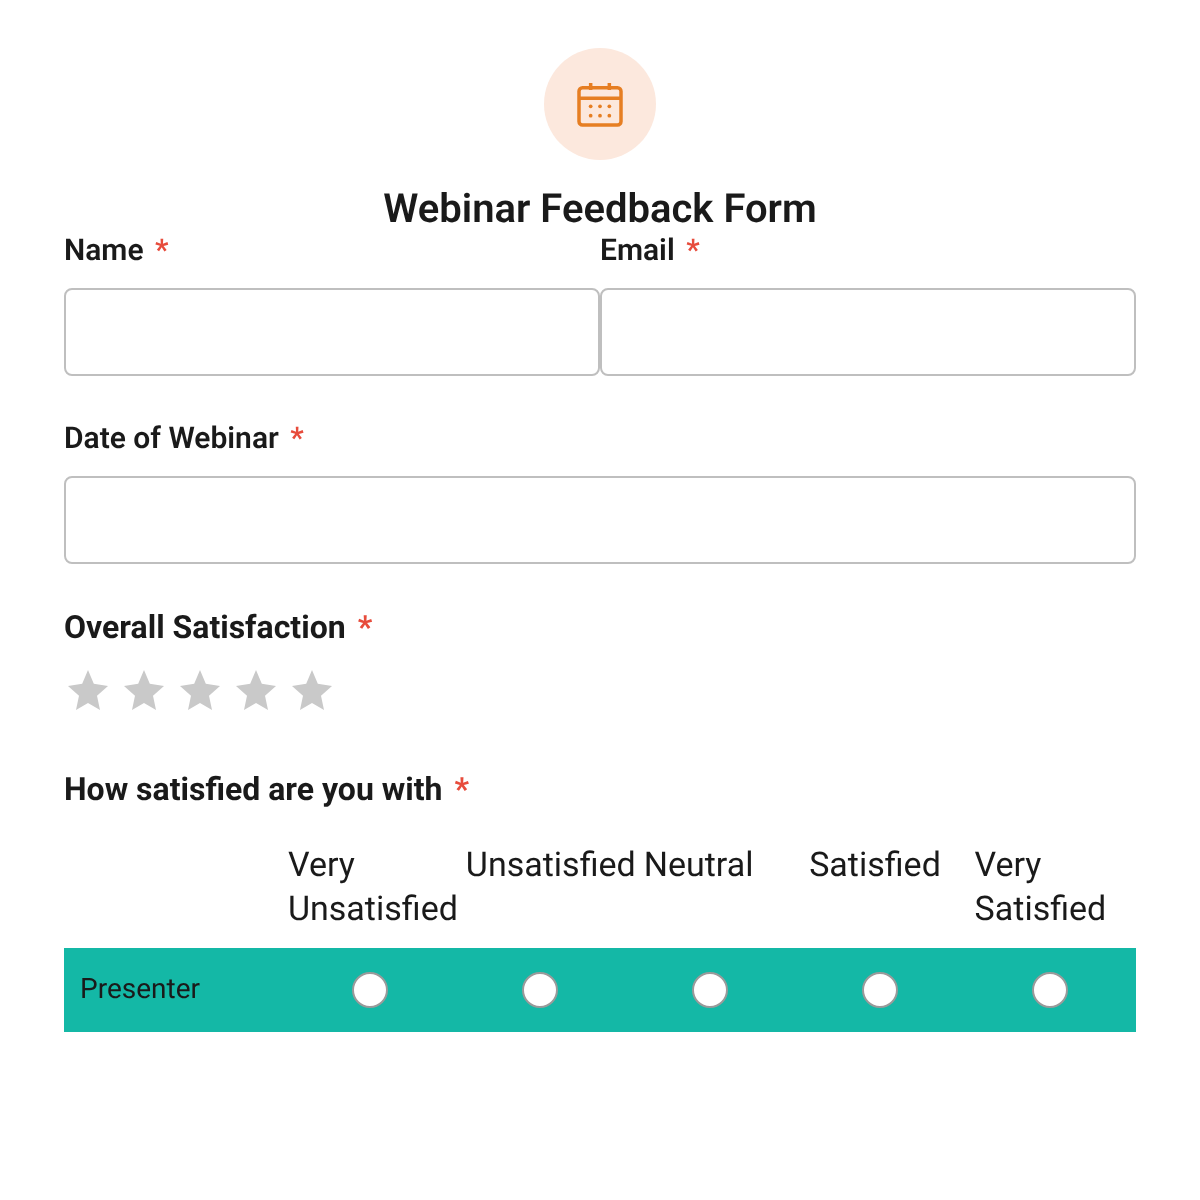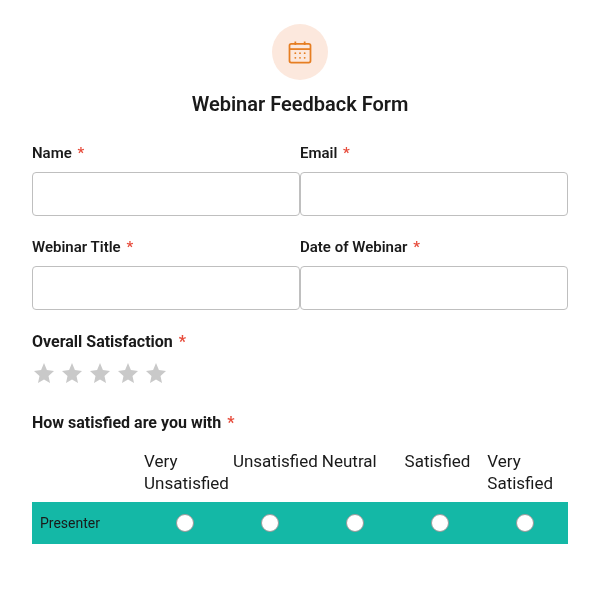--- a/index.html
+++ b/index.html
@@ -1,19 +1,19 @@
 <!DOCTYPE html>
 <html><head>
 <meta charset="utf-8">
 <style>
 *{box-sizing:border-box;margin:0;padding:0}
 body{font-family:-apple-system,BlinkMacSystemFont,"Segoe UI",Roboto,sans-serif;background:#fff;color:#1a1a1a;width:600px;padding:20px 32px}
 .icon-wrap{width:56px;height:56px;background:#fce8dd;border-radius:50%;display:flex;align-items:center;justify-content:center;margin:4px auto 12px}
 .icon-wrap svg{width:28px;height:28px}
-h1{text-align:center;font-size:20px;font-weight:600;margin-bottom:28px}
+h1{text-align:center;font-size:20px;font-weight:600;}
 .row{display:flex;margin-bottom:22px}
 .field{flex:1}
 .label{font-size:15px;font-weight:600;margin-bottom:10px;display:block}
 .req{color:#e74c3c;margin-left:2px}
 .input{width:100%;height:44px;border:1px solid #bfbfbf;border-radius:4px;padding:0 12px;font-size:14px}
 .section-label{font-size:16px;font-weight:700;margin-bottom:10px;margin-top:8px}
 .stars{display:flex;gap:4px;margin-bottom:28px;margin-top:2px}
 .stars svg{width:24px;height:24px;fill:#c9c9c9}
 .matrix{width:100%;font-size:14px}
 .matrix-head{display:flex}
@@ -50,24 +50,20 @@
     <label class="label"><span>Name</span> <span class="req">*</span></label>
     <input class="input" type="text" value="" style="">
   </div>
   <div class="field">
     <label class="label"><span>Email</span> <span class="req">*</span></label>
     <input class="input" type="text" value="" style="">
   </div>
 </div>
 
 <div class="row">
-  <div class="field">
-    <label class="label"><span>Webinar Title</span> <span class="req">*</span></label>
-    <input class="input" type="text" value="" style="">
-  </div>
   <div class="field">
     <label class="label"><span>Date of Webinar</span> <span class="req">*</span></label>
     <input class="input" type="text" value="" style="">
   </div>
 </div>
 
 <div class="section-label"><span>Overall Satisfaction</span> <span class="req">*</span></div>
 <div class="stars">
 <svg viewBox="0 0 24 24">
       <path d="M12 2l2.9 6.9L22 10l-5.5 4.9L18 22l-6-3.5L6 22l1.5-7.1L2 10l7.1-1.1z"></path>

